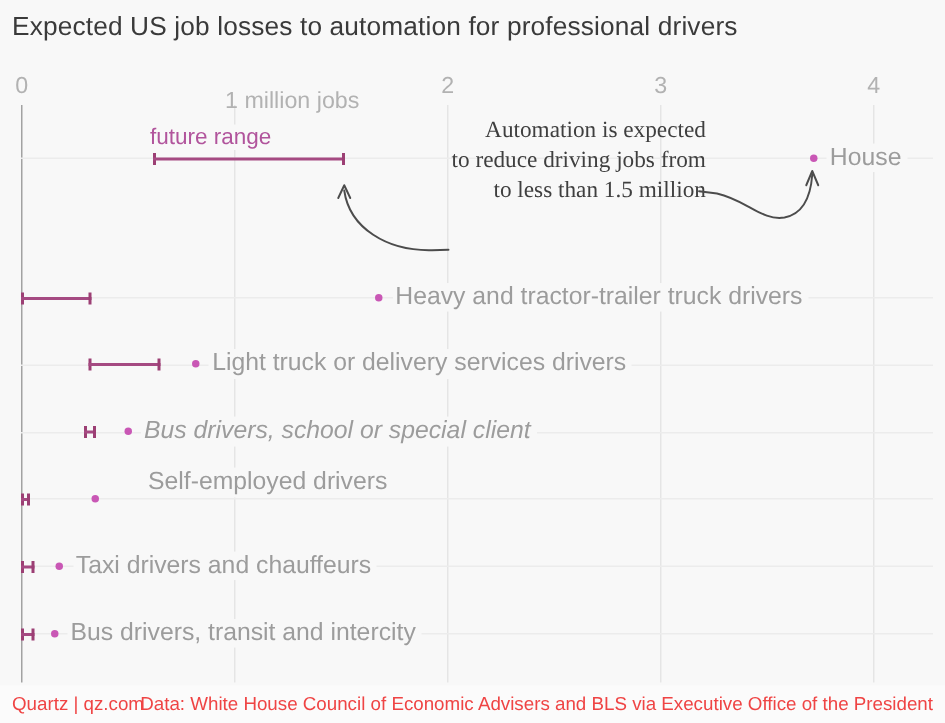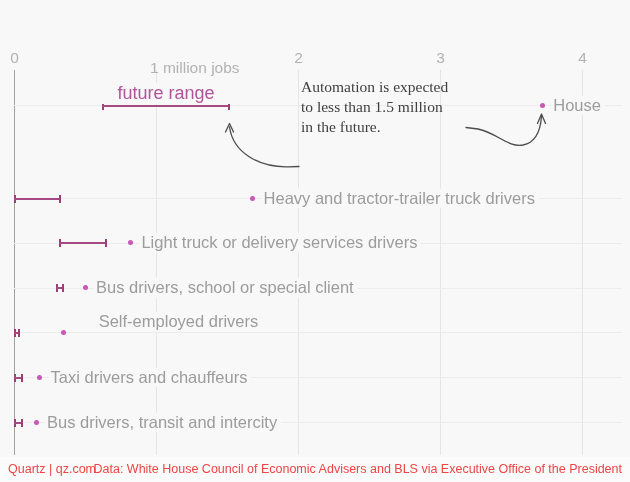--- a/index.html
+++ b/index.html
@@ -22,41 +22,42 @@
   .range .bar{position:absolute;left:0;right:0;top:3px;height:2px;background:#a54a82;}
   .range .cap{position:absolute;top:0;width:2px;height:8px;background:#9c3f74;}
   .range .cap.l{left:0;}
   .range .cap.r{right:0;}
   .dot{position:absolute;width:5px;height:5px;border-radius:50%;background:#c957b5;}
   .row-label{
     position:absolute;transform:translateY(-52%);font-size:16.5px;color:#9c9c9c;
     background:#f8f8f8;padding:0 4px 0 2px;white-space:nowrap;line-height:1.2;
   }
   .legend-label{
-    position:absolute;left:100px;top:83px;width:132px;text-align:center;
-    font-size:18px;color:#b1549c;background:#f8f8f8;white-space:nowrap;
+    position:absolute;left:100px;top:83px;width:132px;text-align:left;
+    font-size:15px;color:#b1549c;background:#f8f8f8;white-space:nowrap;
   }
   .annotation{
     position:absolute;left:301px;top:77px;
     font-family:"Liberation Serif",serif;font-size:15.5px;line-height:20.2px;
-    color:#3f3f3f;white-space:nowrap;
+    color:#3f3f3f;white-space:nowrap;text-align:right;
   }
   #arrows{position:absolute;left:0;top:0;pointer-events:none;}
   .footer{
     position:absolute;left:0;bottom:0;width:630px;height:25px;background:#fbfbfb;
     font-size:12.5px;color:#ef4444;
   }
   .footer .brand{position:absolute;left:8px;top:5px;white-space:nowrap;}
   .footer .source{position:absolute;right:8px;top:5px;white-space:nowrap;margin-left:16px;}
 </style>
 </head>
 <body>
 
 <div id="canvas">
 
+  <div class="title">Expected US job losses to automation for professional drivers</div>
 
   <div id="axis-layer">
       <div class="vgrid axis" style="left: 14px;"></div>
       <div class="tick-label centered" style="left: 14.5px;">0</div>
       <div class="vgrid" style="left: 156px;"></div>
       <div class="tick-label" style="left: 150px; margin-top: 10px;">1 million jobs</div>
       <div class="vgrid" style="left: 298px;"></div>
       <div class="tick-label centered" style="left: 298.5px;">2</div>
       <div class="vgrid" style="left: 440px;"></div>
       <div class="tick-label centered" style="left: 440.5px;">3</div>
@@ -87,21 +88,21 @@
         <div class="cap r"></div>
       </div>
       <div class="row-label" style="left: 139.44px; top: 243.3px;">Light truck or delivery services drivers</div>
       <div class="dot" style="left: 127.94px; top: 240.3px;"></div>
       <div class="hgrid" style="top: 287.6px;"></div>
       <div class="range" style="left: 55.89px; width: 8.52px; top: 284.1px;">
         <div class="cap l"></div>
         <div class="bar"></div>
         <div class="cap r"></div>
       </div>
-      <div class="row-label" style="left: 94px; top: 288.1px;">Bus drivers, school or special client</div>
+      <div class="row-label" style="left: 94px; top: 288.1px; font-style: italic;">Bus drivers, school or special client</div>
       <div class="dot" style="left: 82.5px; top: 285.1px;"></div>
       <div class="hgrid" style="top: 332.4px;"></div>
       <div class="range" style="left: 14px; width: 6px; top: 328.9px;">
         <div class="cap l"></div>
         <div class="bar"></div>
         <div class="cap r"></div>
       </div>
       <div class="row-label" style="left: 72.7px; top: 322px; margin-left: 24px;">Self-employed drivers</div>
       <div class="dot" style="left: 61.2px; top: 329.9px;"></div>
       <div class="hgrid" style="top: 377.2px;"></div>
@@ -119,22 +120,22 @@
         <div class="cap r"></div>
       </div>
       <div class="row-label" style="left: 45.01px; top: 422.5px;">Bus drivers, transit and intercity</div>
       <div class="dot" style="left: 33.51px; top: 419.5px;"></div>
     </div>
 
   <div class="legend-label">future range</div>
 
   <div class="annotation" id="annotation">
       <div>Automation is expected</div>
+      <div>to reduce driving jobs from</div>
       <div>to less than 1.5 million</div>
-      <div>in the future.</div>
     </div>
 
   <svg id="arrows" width="630" height="482" viewBox="0 0 630 482">
     <g fill="none" stroke="#4c4c4c" stroke-width="1.3" stroke-linecap="round" stroke-linejoin="round">
       <path d="M 299 166.5 L 288 166.8 C 258 167.5 233 152 229.5 127"></path>
       <polyline points="225.5,132 229.5,123.5 233.5,132"></polyline>
       <path d="M 466 127.5 L 478 129 C 498 133.5 508 147.5 523 145 C 536 142.5 540.5 130 541.5 116.5"></path>
       <polyline points="537.5,123.5 541.5,114 545.5,123.5"></polyline>
     </g>
   </svg>

